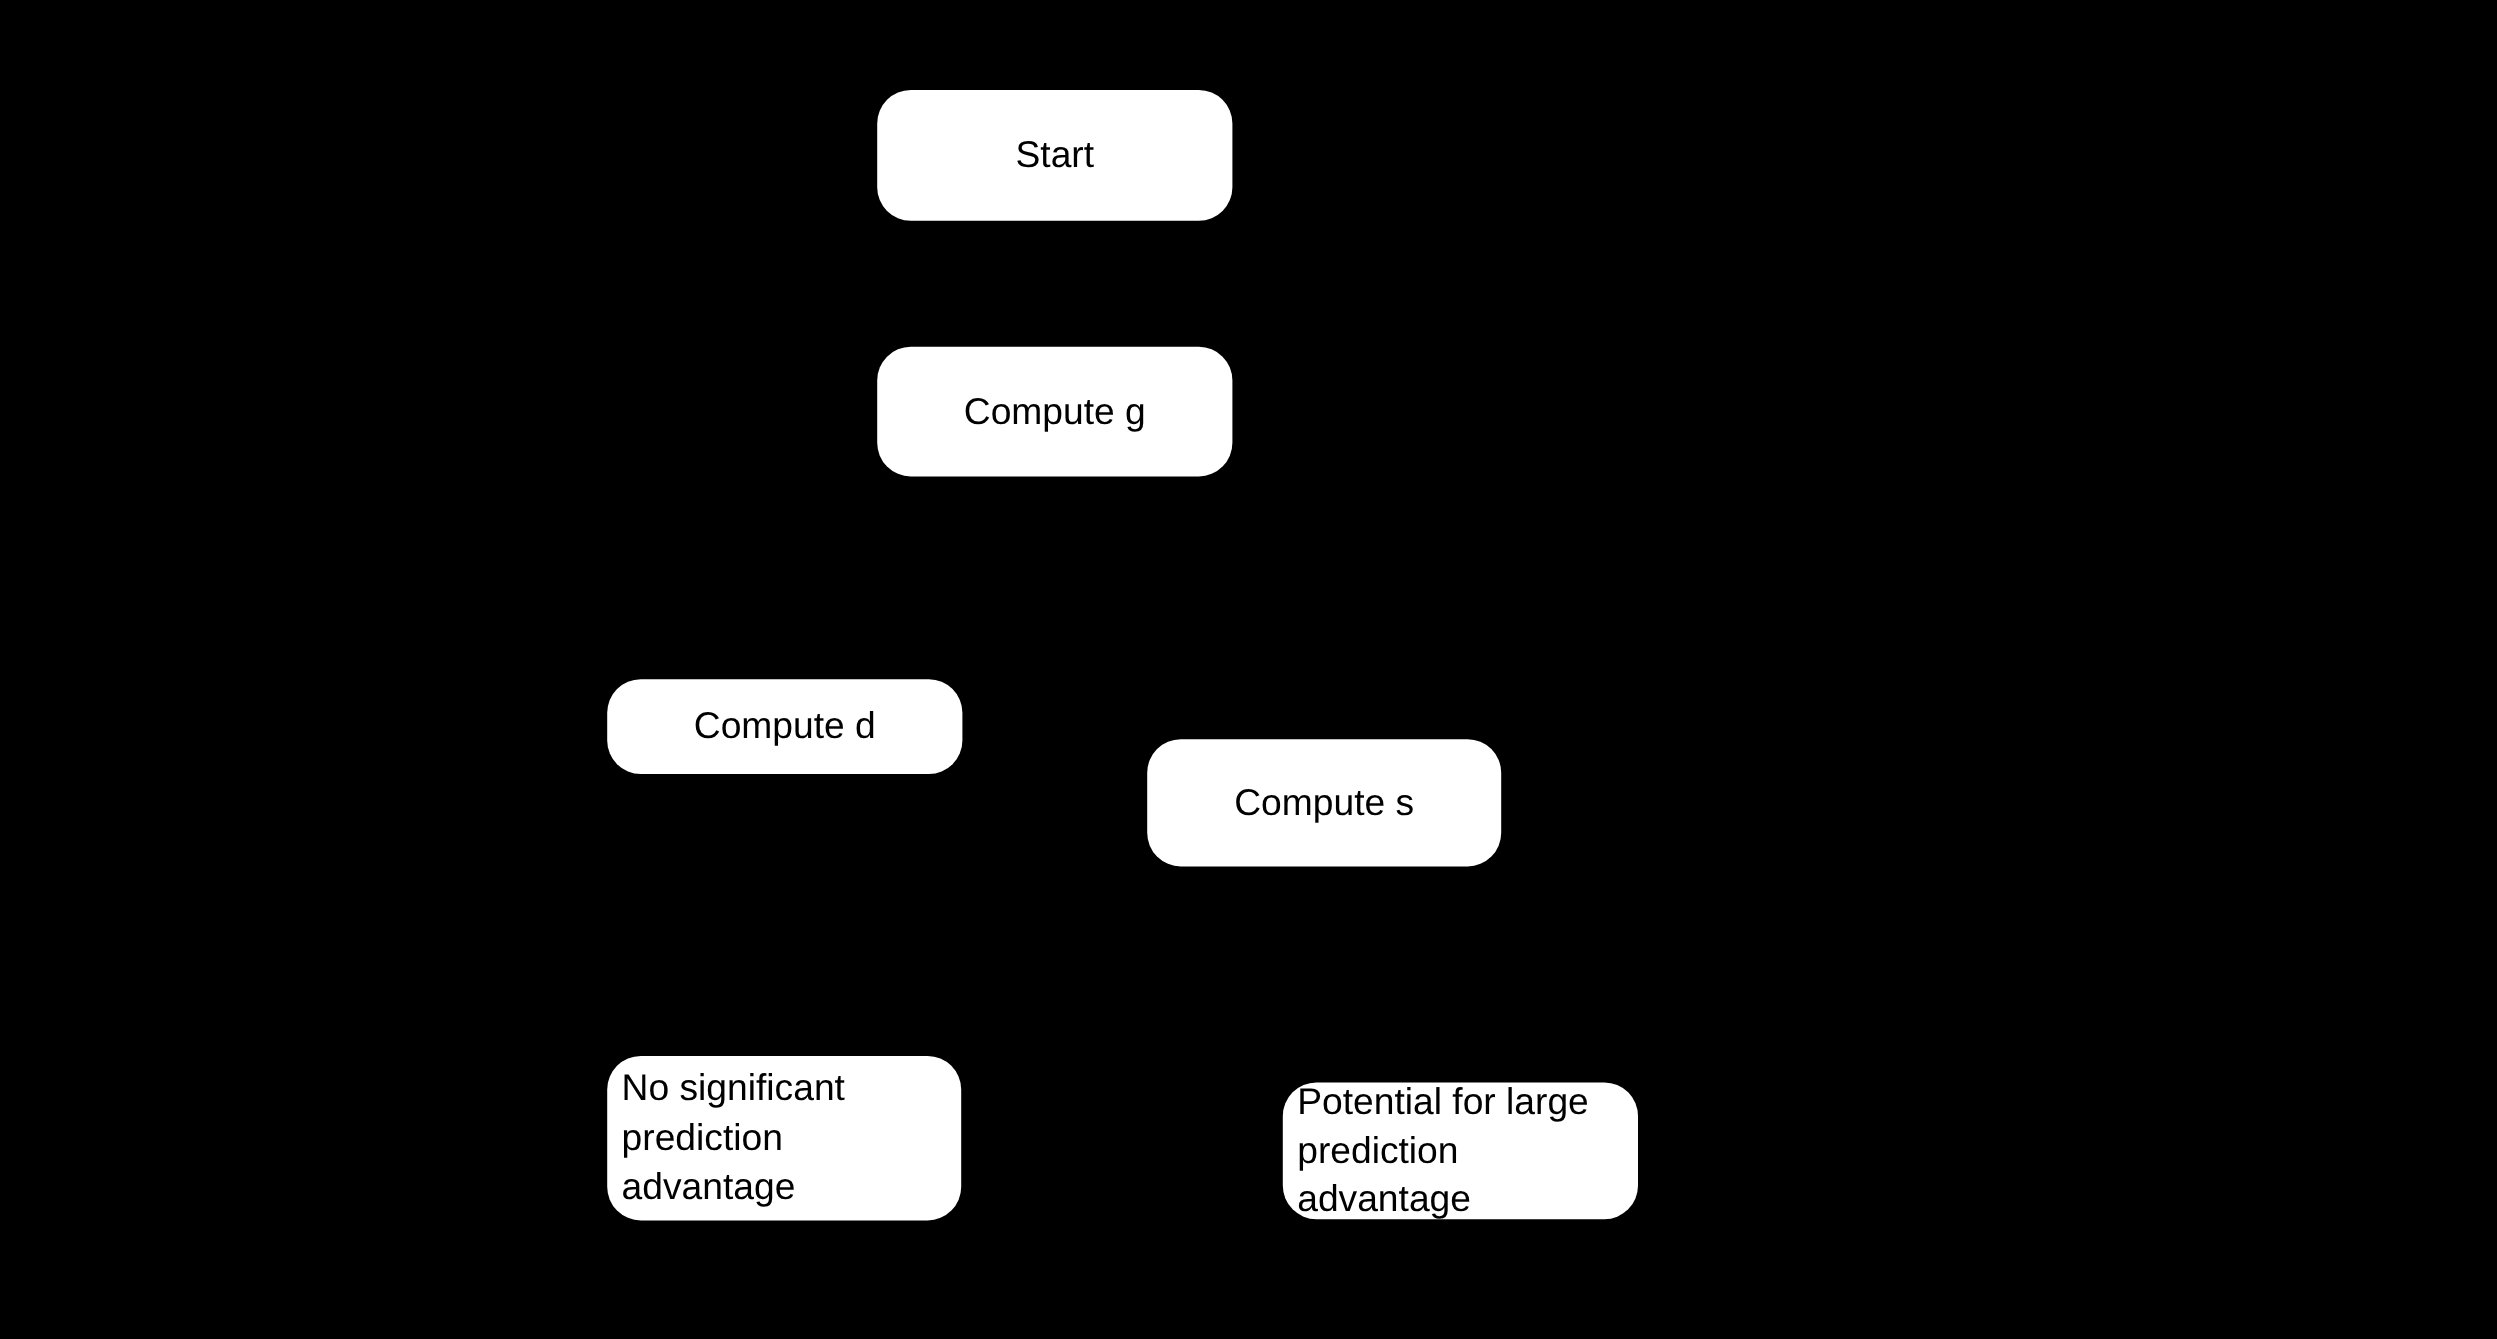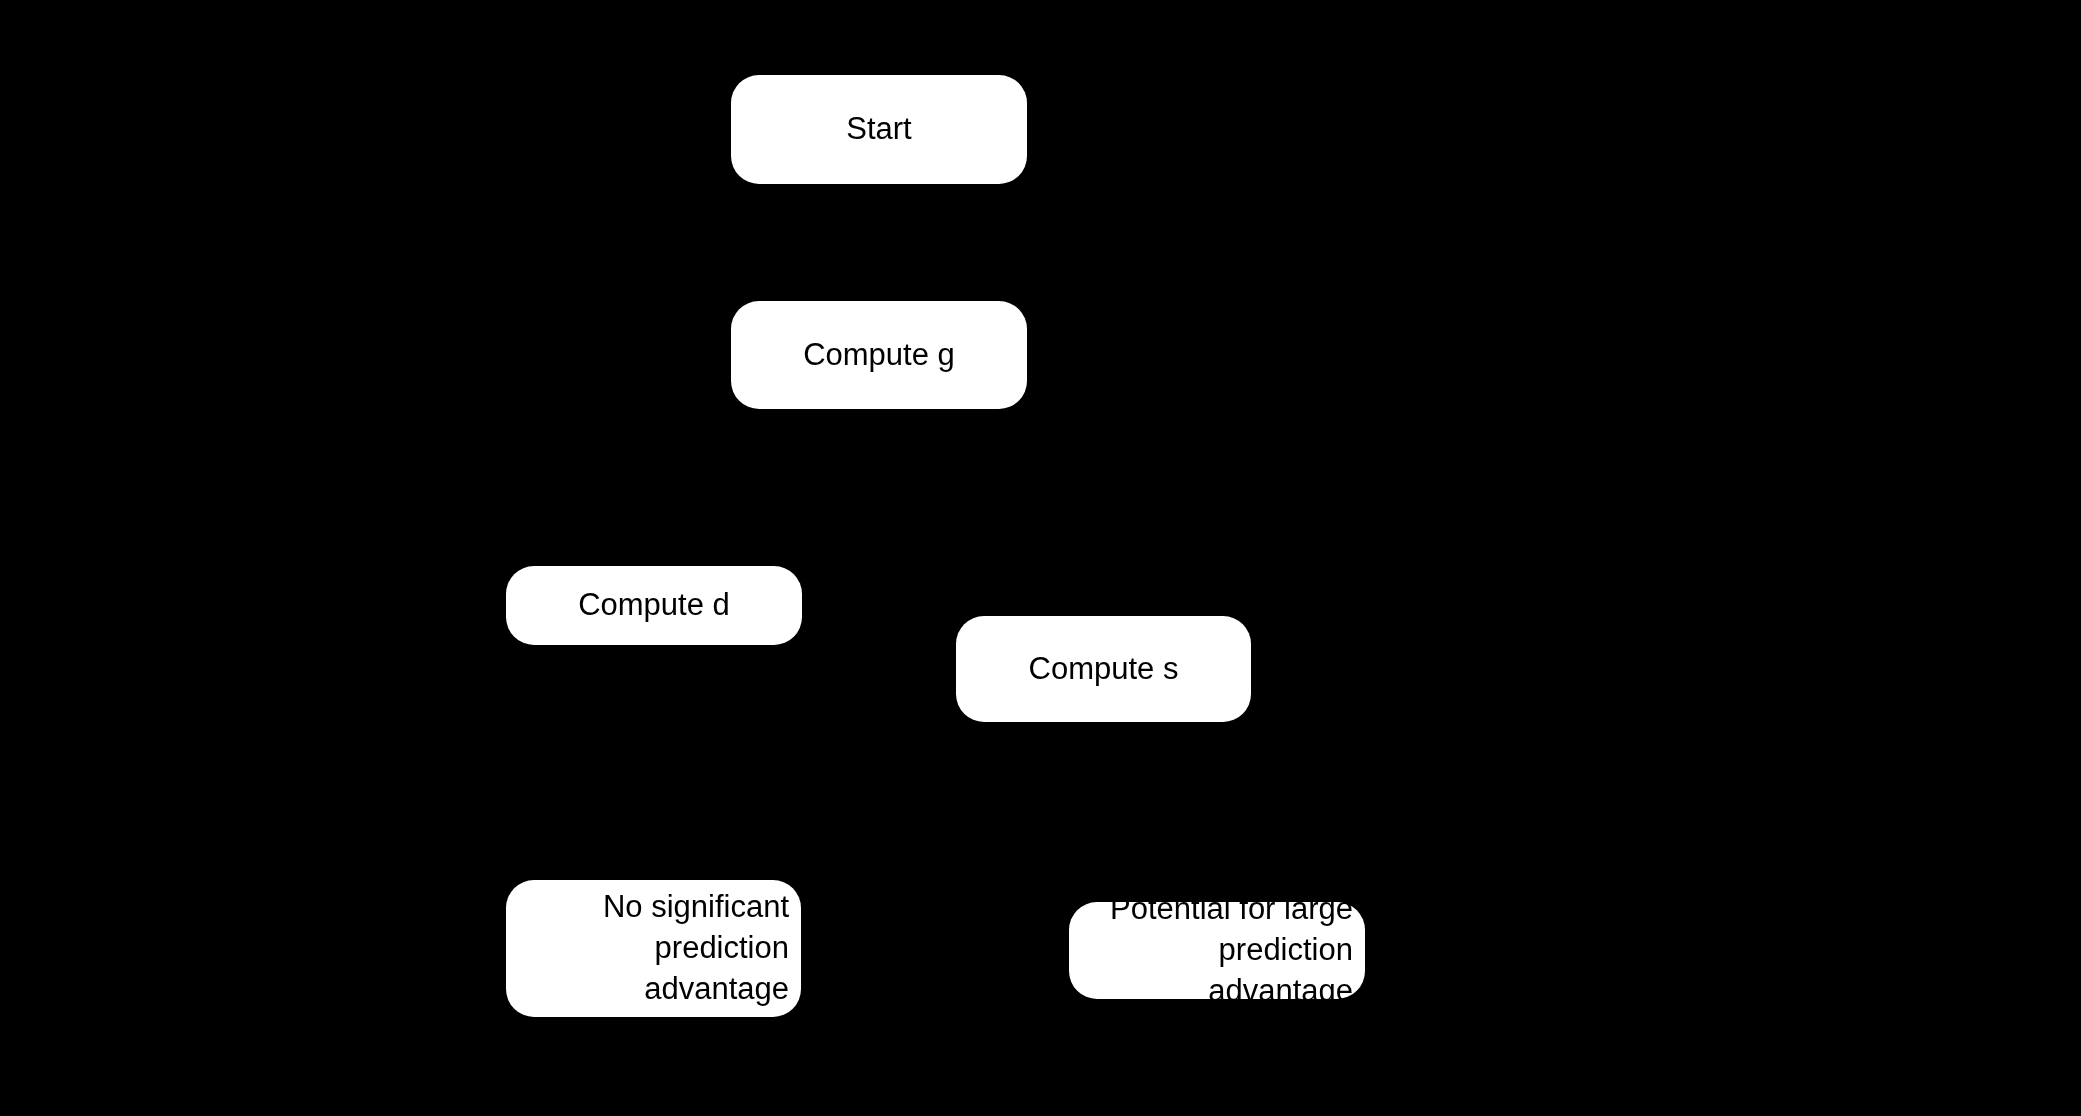--- a/index.html
+++ b/index.html
@@ -22,46 +22,46 @@
     display: flex;
     align-items: center;
     justify-content: center;
     box-sizing: border-box;
     padding: 0 12px;
   }
   .node .label {
     color: #000000;
     font-size: 31px;
     line-height: 1.32;
-    text-align: right;
+    text-align: left;
     white-space: normal;
   }
 </style>
 </head>
 <body>
 
 <div class="canvas">
 
   <div class="node" style="left:731px; top:75px; width:296px; height:109px;">
     <span class="label">Start</span>
   </div>
 
-  <div class="node" style="left:731px; top:301px; width:296px; height:108px;">
+  <div class="node" style="left:731px; top:289px; width:296px; height:108px;">
     <span class="label">Compute g</span>
   </div>
 
   <div class="node" style="left:506px; top:566px; width:296px; height:79px;">
     <span class="label">Compute d</span>
   </div>
 
   <div class="node" style="left:956px; top:602px; width:295px; height:106px;margin-top:14px;">
     <span class="label">Compute s</span>
   </div>
 
   <div class="node" style="left:506px; top:880px; width:295px; height:137px;">
     <span class="label">No significant prediction advantage</span>
   </div>
 
-  <div class="node" style="left:1069px; top:902px; width:296px; height:97px;">
+  <div class="node" style="left:1069px; top:902px; width:296px; height:114px;">
     <span class="label">Potential for large prediction advantage</span>
   </div>
 
 </div>
 
 </body></html>

